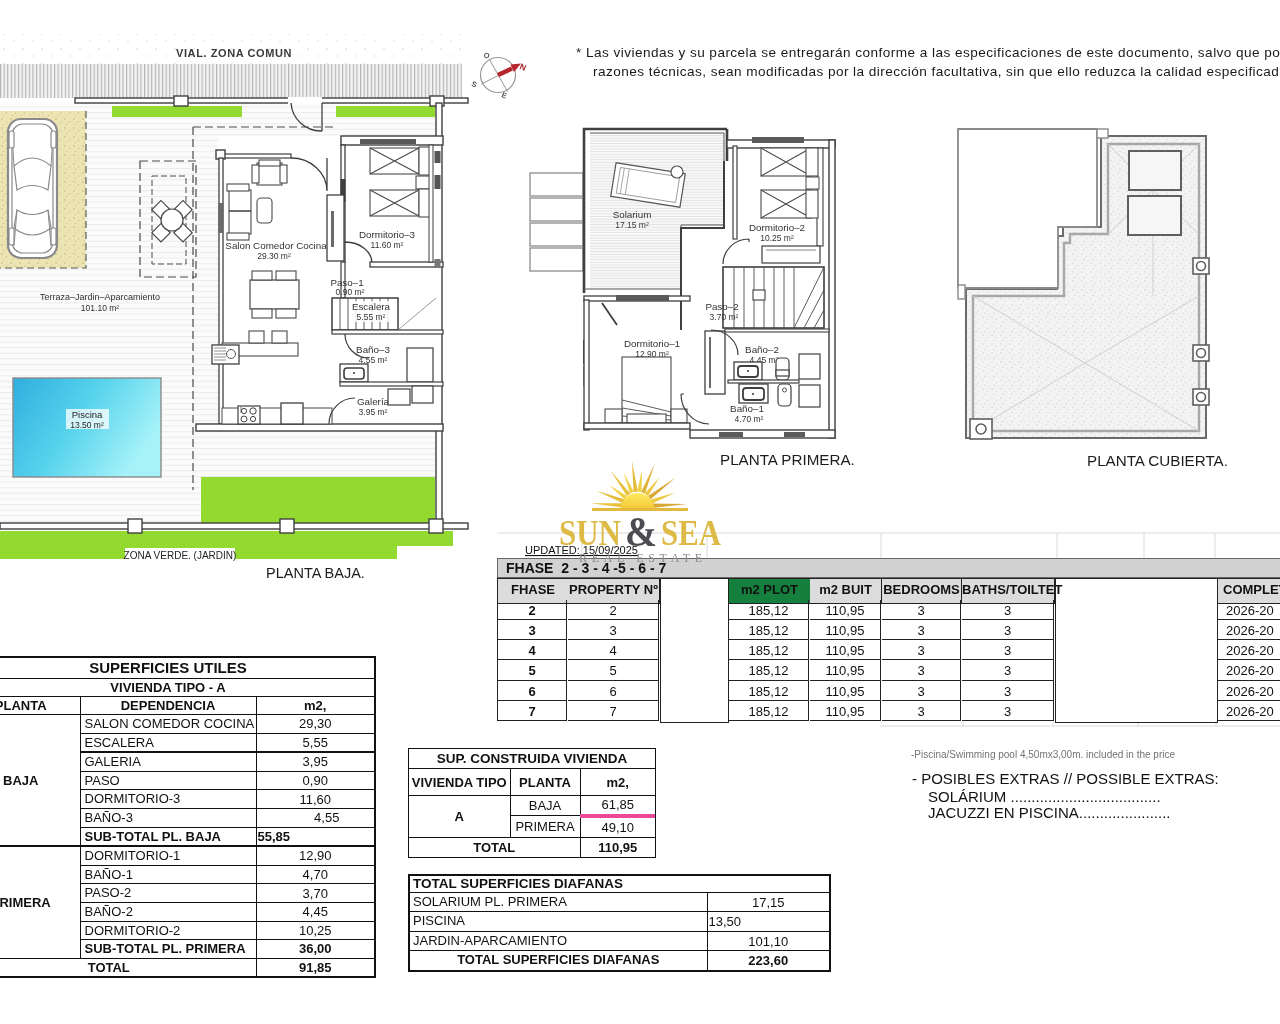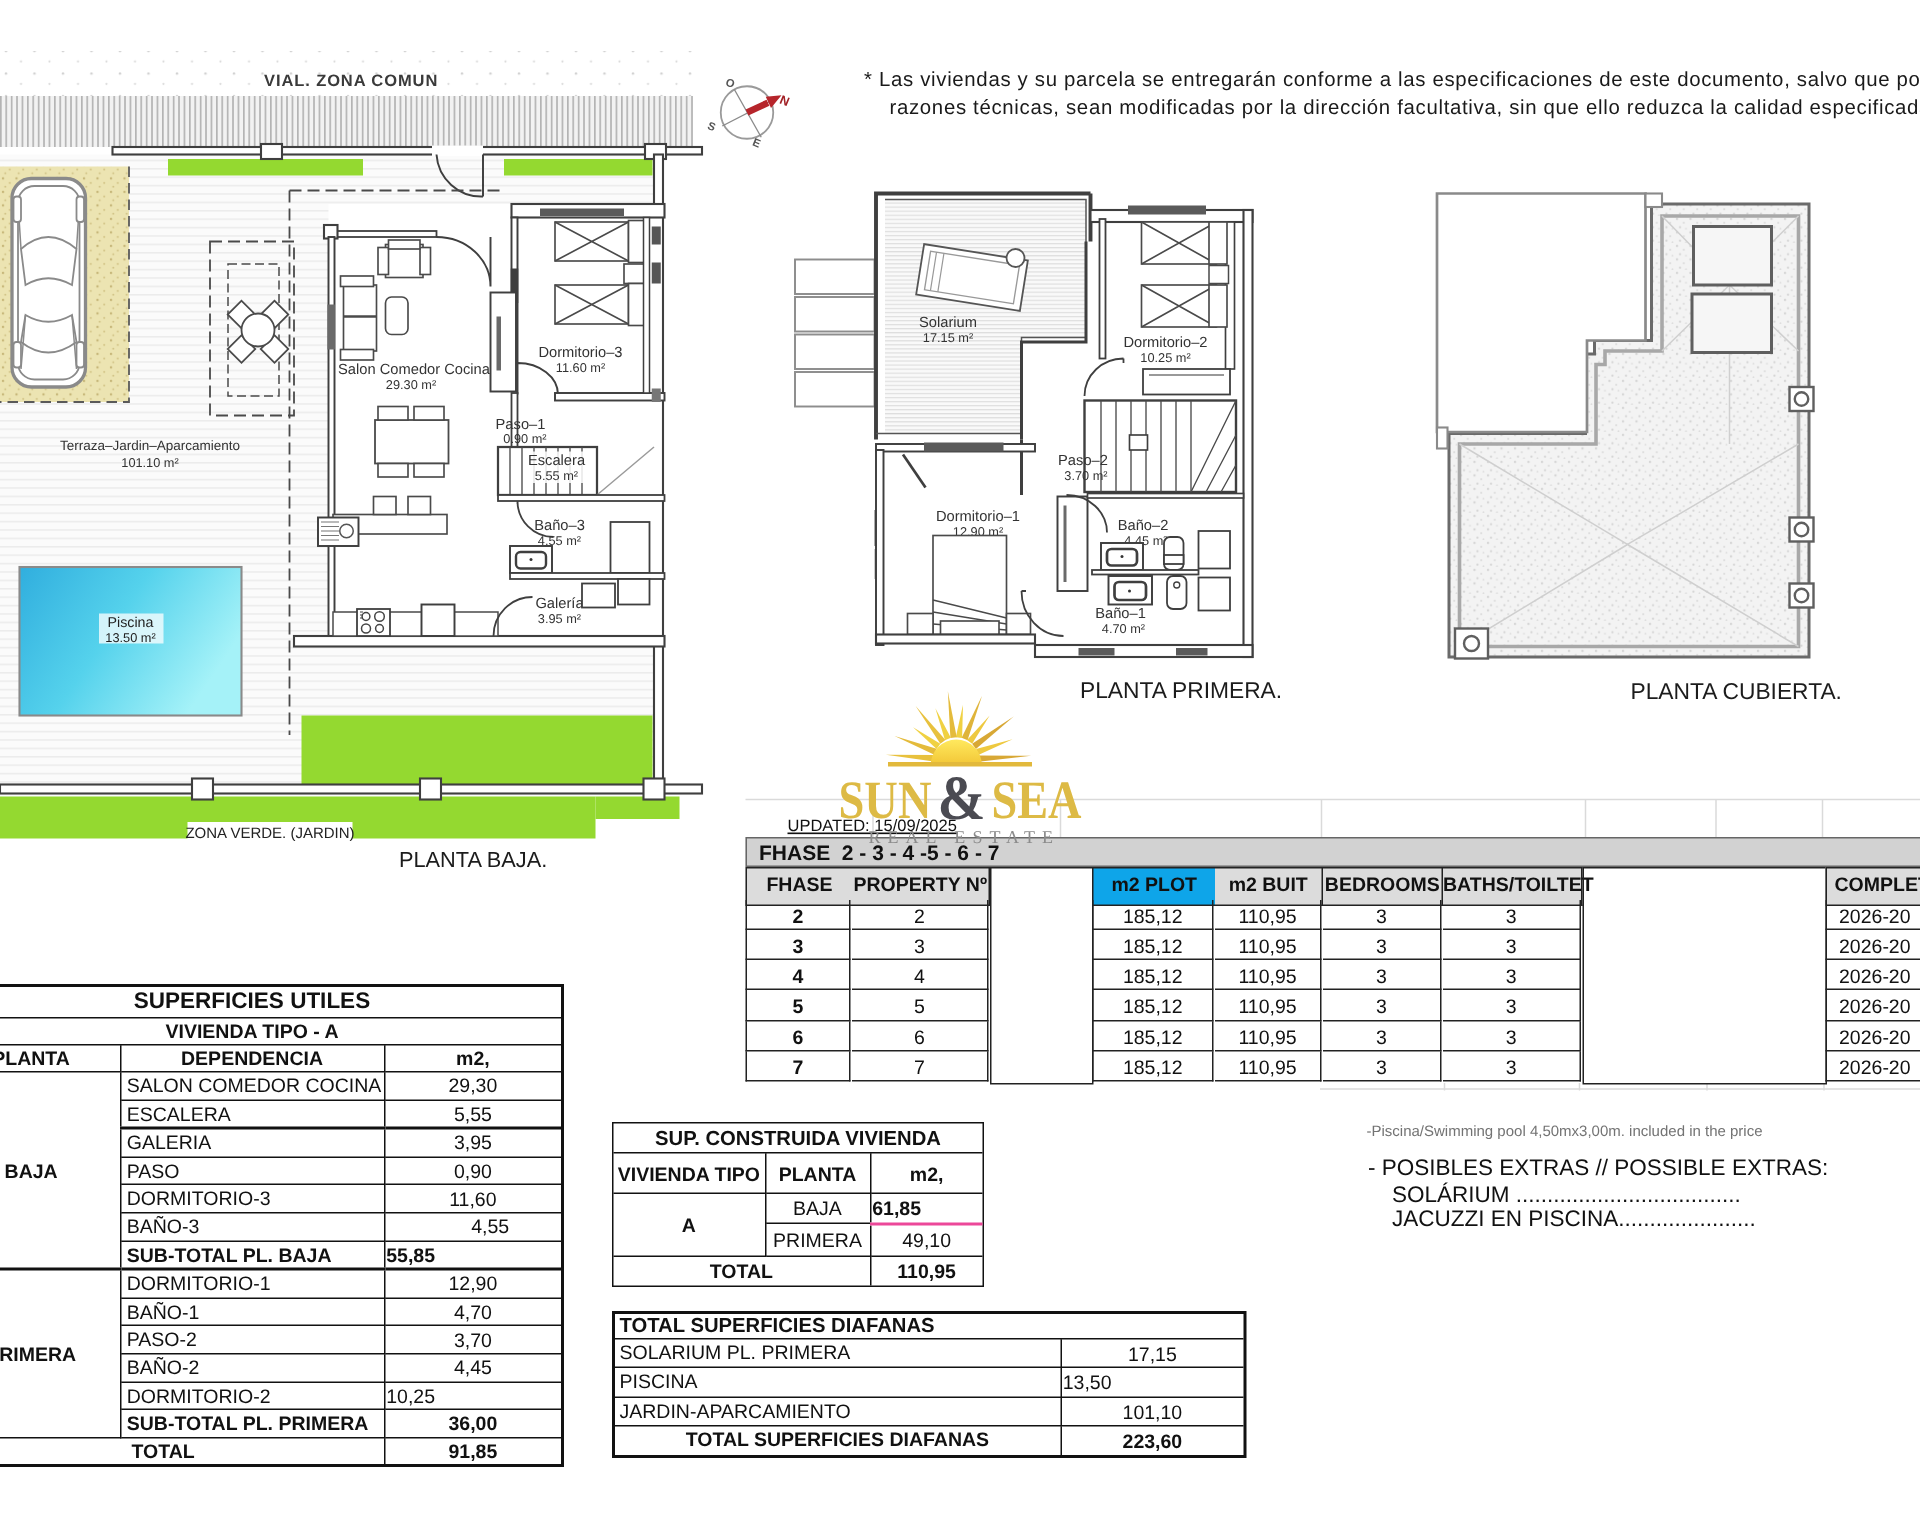--- a/index.html
+++ b/index.html
@@ -484,21 +484,21 @@
 <text x="525" y="554" font-size="11" fill="#111" text-decoration="underline">UPDATED: 15/09/2025</text>
 
 </svg>
 
 <div class="abs" style="left:497px;top:558px;width:782px;height:17px;background:#d2d2d2;border:1px solid #666;font-weight:bold;font-size:14px;color:#111;padding-top:1px;padding-left:8px;">FHASE&nbsp;&nbsp;2 - 3 - 4 -5 - 6 - 7</div>
 
 <div class="abs" style="left:0;top:0;font-size:13px;color:#111;">
 <div class="abs" style="left:497px;top:578px;width:70px;height:21px;background:#dcdcdc;border:1.4px solid #222;font-weight:bold;text-align:center;padding-top:3px;">FHASE</div>
 <div class="abs" style="left:568px;top:578px;width:91px;height:21px;background:#dcdcdc;border:1.4px solid #222;border-left:none;font-weight:bold;text-align:center;padding-top:3px;">PROPERTY Nº</div>
 <div class="abs" style="left:660px;top:578px;width:67px;height:143px;border:1.4px solid #222;"></div>
-<div class="abs" style="left:728px;top:578px;width:81px;height:21px;background:#0ea5e9;border:1.4px solid #222;font-weight:bold;text-align:center;padding-top:3px;">m2 PLOT</div>
+<div class="abs" style="left:728px;top:578px;width:81px;height:21px;background:#15803d;border:1.4px solid #222;font-weight:bold;text-align:center;padding-top:3px;">m2 PLOT</div>
 <div class="abs" style="left:810px;top:578px;width:71px;height:21px;background:#dcdcdc;border:1.4px solid #222;border-left:none;font-weight:bold;text-align:center;padding-top:3px;">m2 BUIT</div>
 <div class="abs" style="left:882px;top:578px;width:79px;height:21px;background:#dcdcdc;border:1.4px solid #222;border-left:none;font-weight:bold;text-align:center;padding-top:3px;">BEDROOMS</div>
 <div class="abs" style="left:962px;top:578px;width:92px;height:21px;background:#dcdcdc;border:1.4px solid #222;border-left:none;font-weight:bold;text-align:center;padding-top:3px;">BATHS/TOILTET</div>
 <div class="abs" style="left:1055px;top:578px;width:161px;height:143px;border:1.4px solid #222;"></div>
 <div class="abs" style="left:1217px;top:578px;width:140px;height:21px;background:#dcdcdc;border:1.4px solid #222;font-weight:bold;padding-top:3px;padding-left:5px;">COMPLETION</div>
 <div class="abs" style="left:497px;top:599.5px;width:70px;height:20.3px;border-left:1.4px solid #222;border-right:1.4px solid #222;border-bottom:1.3px solid #222;text-align:center;font-weight:bold;padding-top:3px;box-sizing:border-box;">2</div>
 <div class="abs" style="left:568px;top:599.5px;width:91px;height:20.3px;border-right:1.4px solid #222;border-bottom:1.3px solid #222;text-align:center;padding-top:3px;box-sizing:border-box;">2</div>
 <div class="abs" style="left:728px;top:599.5px;width:81px;height:20.3px;border-left:1.4px solid #222;border-right:1.4px solid #222;border-bottom:1.3px solid #222;text-align:center;padding-top:3px;box-sizing:border-box;">185,12</div>
 <div class="abs" style="left:810px;top:599.5px;width:71px;height:20.3px;border-right:1.4px solid #222;border-bottom:1.3px solid #222;text-align:center;padding-top:3px;box-sizing:border-box;">110,95</div>
 <div class="abs" style="left:882px;top:599.5px;width:79px;height:20.3px;border-right:1.4px solid #222;border-bottom:1.3px solid #222;text-align:center;padding-top:3px;box-sizing:border-box;">3</div>
@@ -602,21 +602,21 @@
 <tr>
             <td style="height:15.6px;line-height:15.6px;border-bottom:1px solid #111;border-right:1.4px solid #111;padding-left:4px;">PASO-2</td>
             <td style="border-bottom:1px solid #111;text-align:center;">3,70</td>
           </tr>
 <tr>
             <td style="height:15.6px;line-height:15.6px;border-bottom:1px solid #111;border-right:1.4px solid #111;padding-left:4px;">BAÑO-2</td>
             <td style="border-bottom:1px solid #111;text-align:center;">4,45</td>
           </tr>
 <tr>
             <td style="height:15.6px;line-height:15.6px;border-bottom:1px solid #111;border-right:1.4px solid #111;padding-left:4px;">DORMITORIO-2</td>
-            <td style="border-bottom:1px solid #111;margin-left:10px;">10,25</td>
+            <td style="border-bottom:1px solid #111;text-align:center;margin-left:10px;">10,25</td>
           </tr>
 <tr>
             <td style="height:15.6px;line-height:15.6px;border-bottom:1.6px solid #111;border-right:1.4px solid #111;padding-left:4px;font-weight:bold;">SUB-TOTAL PL. PRIMERA</td>
             <td style="border-bottom:1.6px solid #111;text-align:center;font-weight:bold;">36,00</td>
           </tr>
 <tr>
             <td colspan="2" style="height:15.6px;line-height:15.6px;border-right:1.4px solid #111;text-align:center;font-weight:bold;">TOTAL</td>
             <td style="text-align:center;font-weight:bold;">91,85</td>
           </tr>
 </tbody>
@@ -635,21 +635,21 @@
             <td colspan="3" style="height:17px;border-bottom:1.4px solid #111;text-align:center;font-weight:bold;font-size:13.5px;">SUP. CONSTRUIDA VIVIENDA</td>
           </tr>
 <tr>
             <td style="height:24px;border-bottom:1.4px solid #111;border-right:1.4px solid #111;text-align:center;font-weight:bold;">VIVIENDA TIPO</td>
             <td style="border-bottom:1.4px solid #111;border-right:1.4px solid #111;text-align:center;font-weight:bold;">PLANTA</td>
             <td style="border-bottom:1.4px solid #111;text-align:center;font-weight:bold;">m2,</td>
           </tr>
 <tr>
             <td rowspan="2" style="border-right:1.4px solid #111;border-bottom:1.4px solid #111;text-align:center;font-weight:bold;vertical-align:middle;">A</td>
 <td style="height:17px;border-bottom:1px solid #111;border-right:1.4px solid #111;text-align:center;">BAJA</td>
-            <td style="border-bottom:2px solid #ec4899;font-weight:bold;">61,85</td>
+            <td style="border-bottom:4px solid #ec4899;text-align:center;">61,85</td>
           </tr>
 <tr>
             <td style="height:19px;border-bottom:1.4px solid #111;border-right:1.4px solid #111;text-align:center;">PRIMERA</td>
             <td style="border-bottom:1.4px solid #111;text-align:center;">49,10</td>
           </tr>
 <tr>
             <td colspan="2" style="height:17px;border-right:1.4px solid #111;text-align:center;font-weight:bold;">TOTAL</td>
             <td style="text-align:center;font-weight:bold;">110,95</td>
           </tr>
 </tbody>

